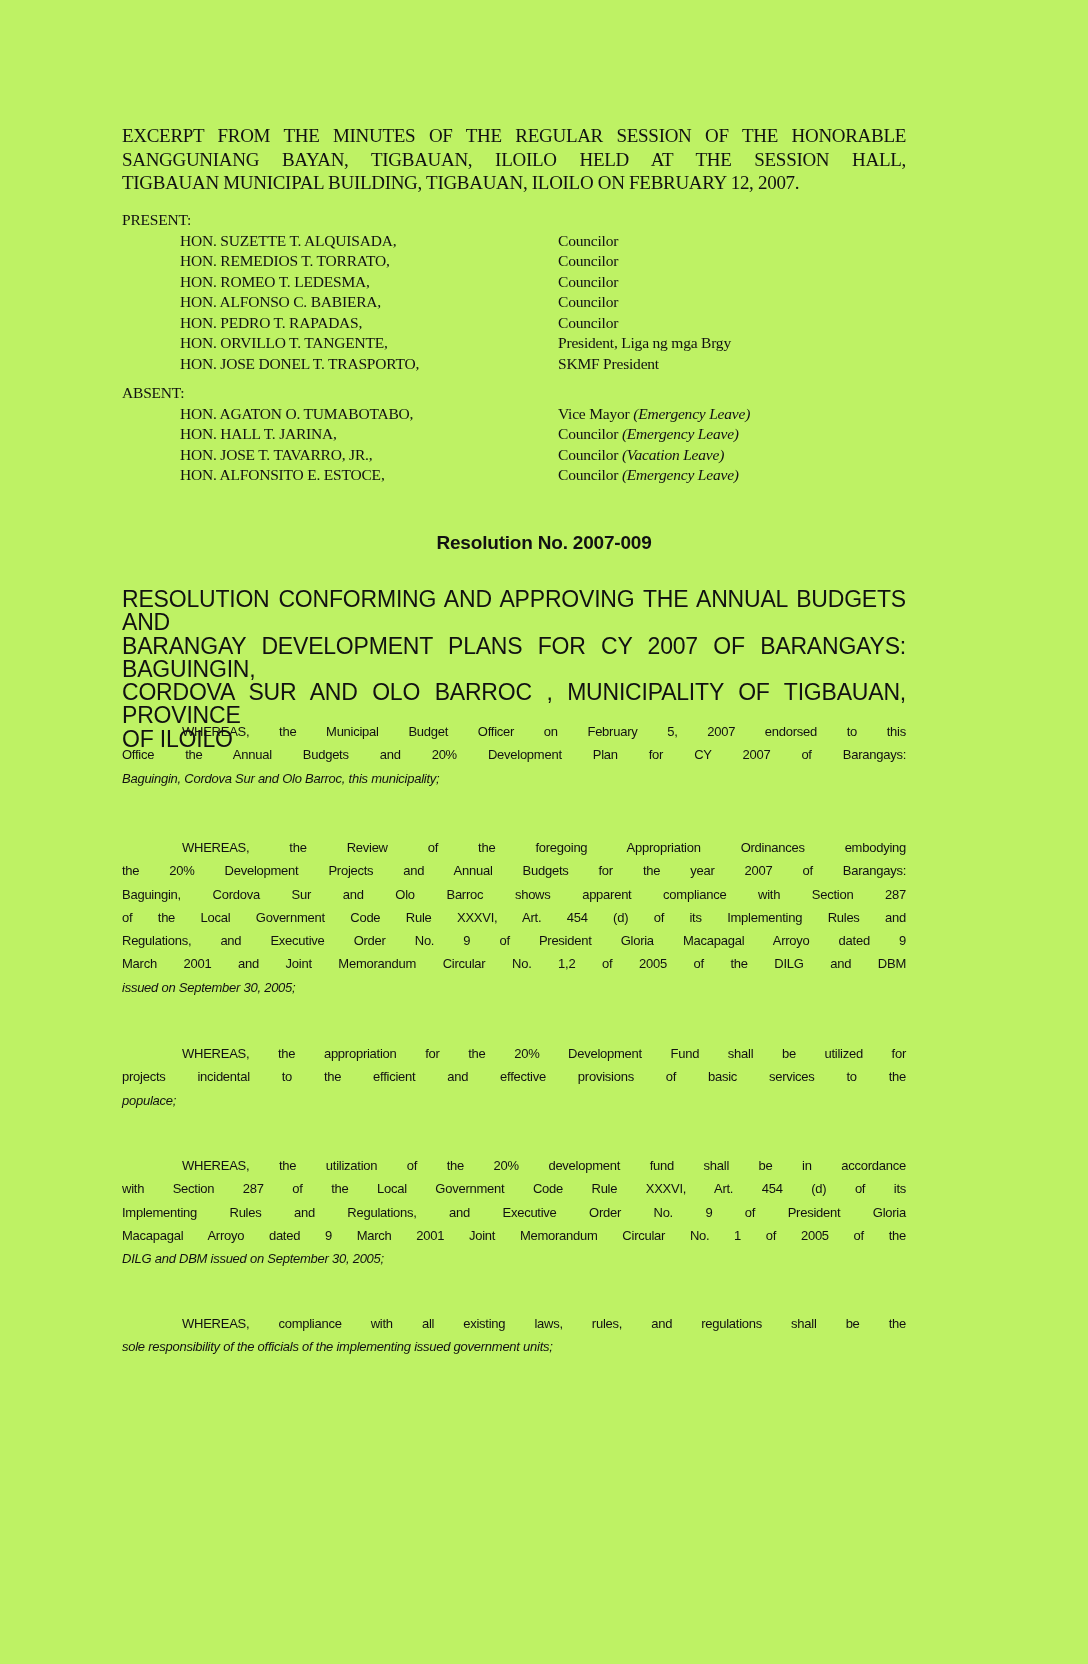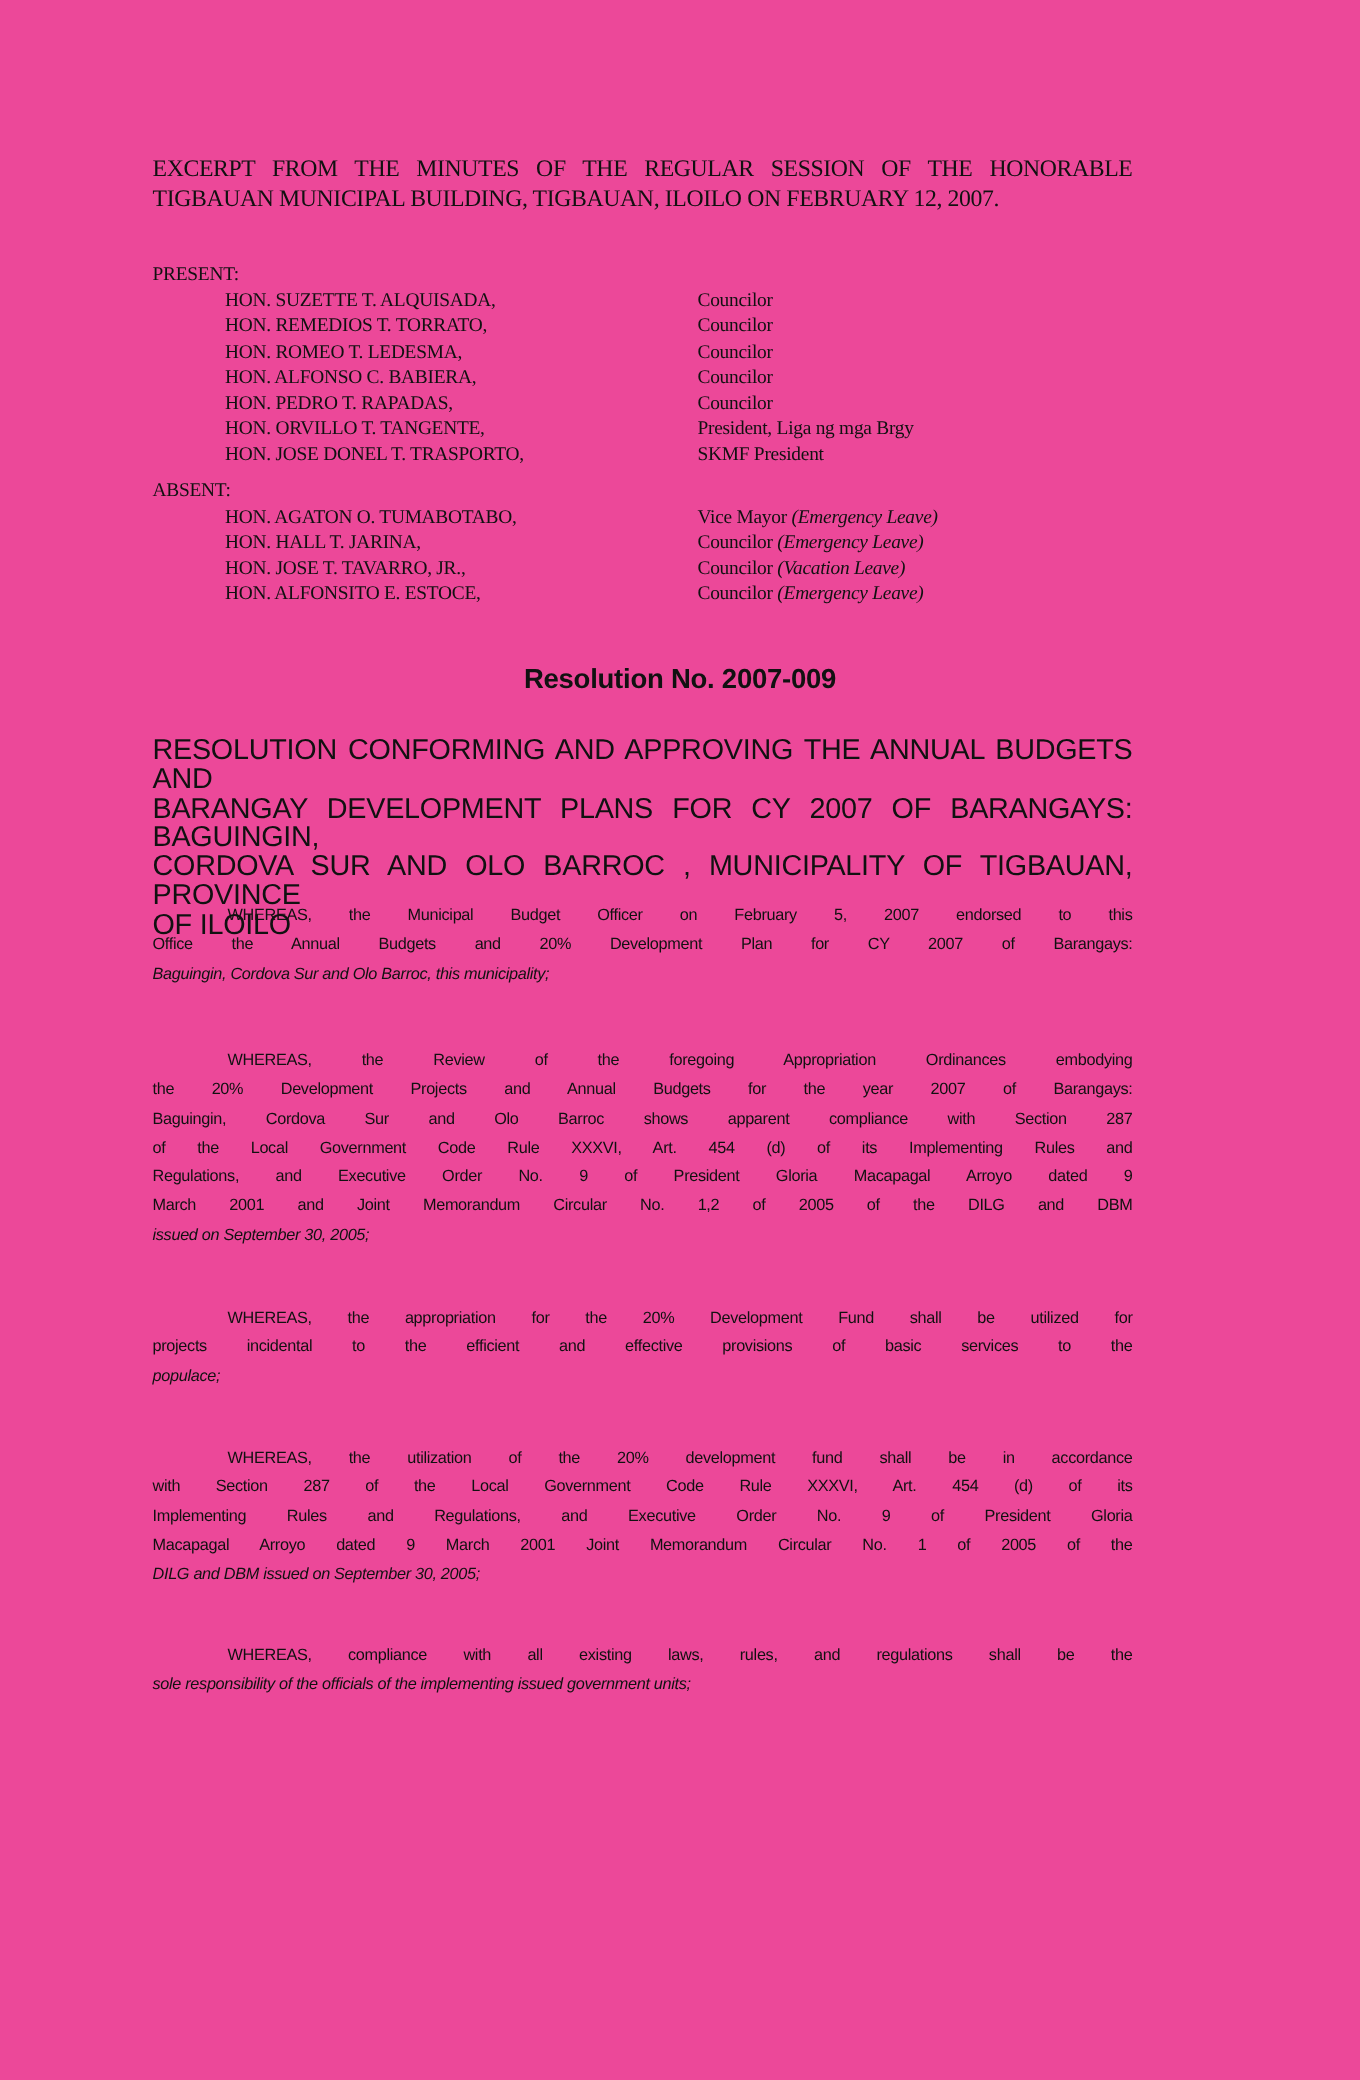--- a/index.html
+++ b/index.html
@@ -12,21 +12,21 @@
       height: 1664px;
       position: relative;
       overflow: hidden;
       color: #111111;
     }
     .page {
       position: absolute;
       left: 0; top: 0;
       width: 1088px;
       height: 1664px;
-      background: #ec4899;
+      background: #bef264;
     }
     .serif {
       font-family: "Liberation Serif", "DejaVu Serif", serif;
     }
     .sans {
       font-family: "Liberation Sans", "DejaVu Sans", sans-serif;
     }
     .header-block {
       position: absolute;
       left: 122px;
@@ -78,21 +78,21 @@
     .att-role i {
       font-style: italic;
     }
     .resolution-no {
       position: absolute;
       left: 0;
       width: 1088px;
       top: 531px;
       text-align: center;
       font-weight: bold;
-      font-size: 22px;
+      font-size: 19px;
       line-height: 24px;
       letter-spacing: -0.2px;
     }
     .resolution-title {
       position: absolute;
       left: 122px;
       top: 588px;
       width: 784px;
       font-size: 23px;
       line-height: 23.3px;
@@ -122,20 +122,21 @@
     .p-line.indent { padding-left: 60px; }
     .p-line.last { text-align-last: left; font-style: italic; }
   </style>
 </head>
 <body>
 
 <div class="page">
 
   <div class="header-block serif">
     <span class="header-line">EXCERPT FROM THE MINUTES OF THE REGULAR SESSION OF THE HONORABLE</span>
+    <span class="header-line">SANGGUNIANG BAYAN, TIGBAUAN, ILOILO HELD AT THE SESSION HALL,</span>
     <span class="header-line last">TIGBAUAN MUNICIPAL BUILDING, TIGBAUAN, ILOILO ON FEBRUARY 12, 2007.</span>
   </div>
 
   <div class="attendance present serif">
     <span class="att-heading">PRESENT:</span>
     <div class="att-row">
       <span class="att-name">HON. SUZETTE T. ALQUISADA,</span>
       <span class="att-role">Councilor</span>
     </div>
     <div class="att-row">

